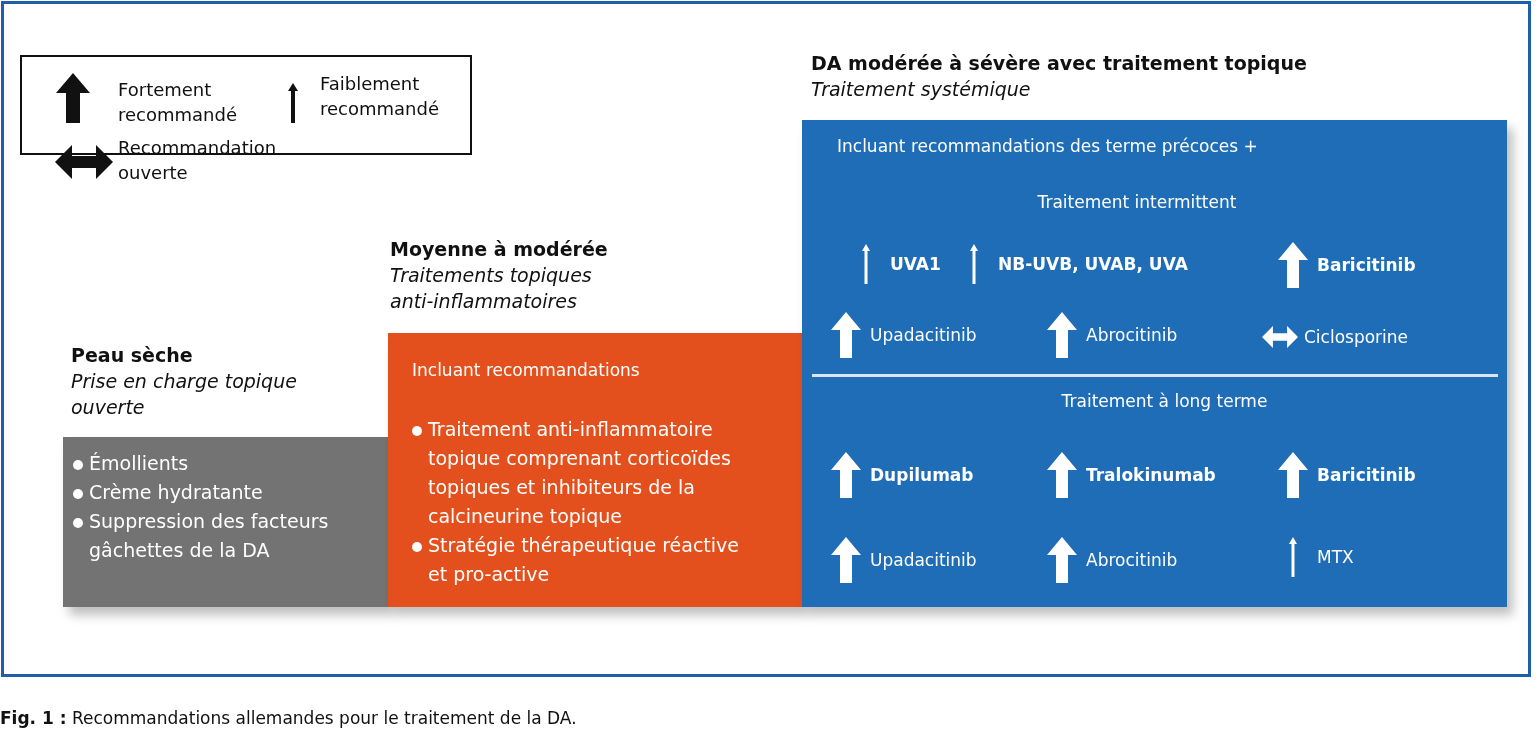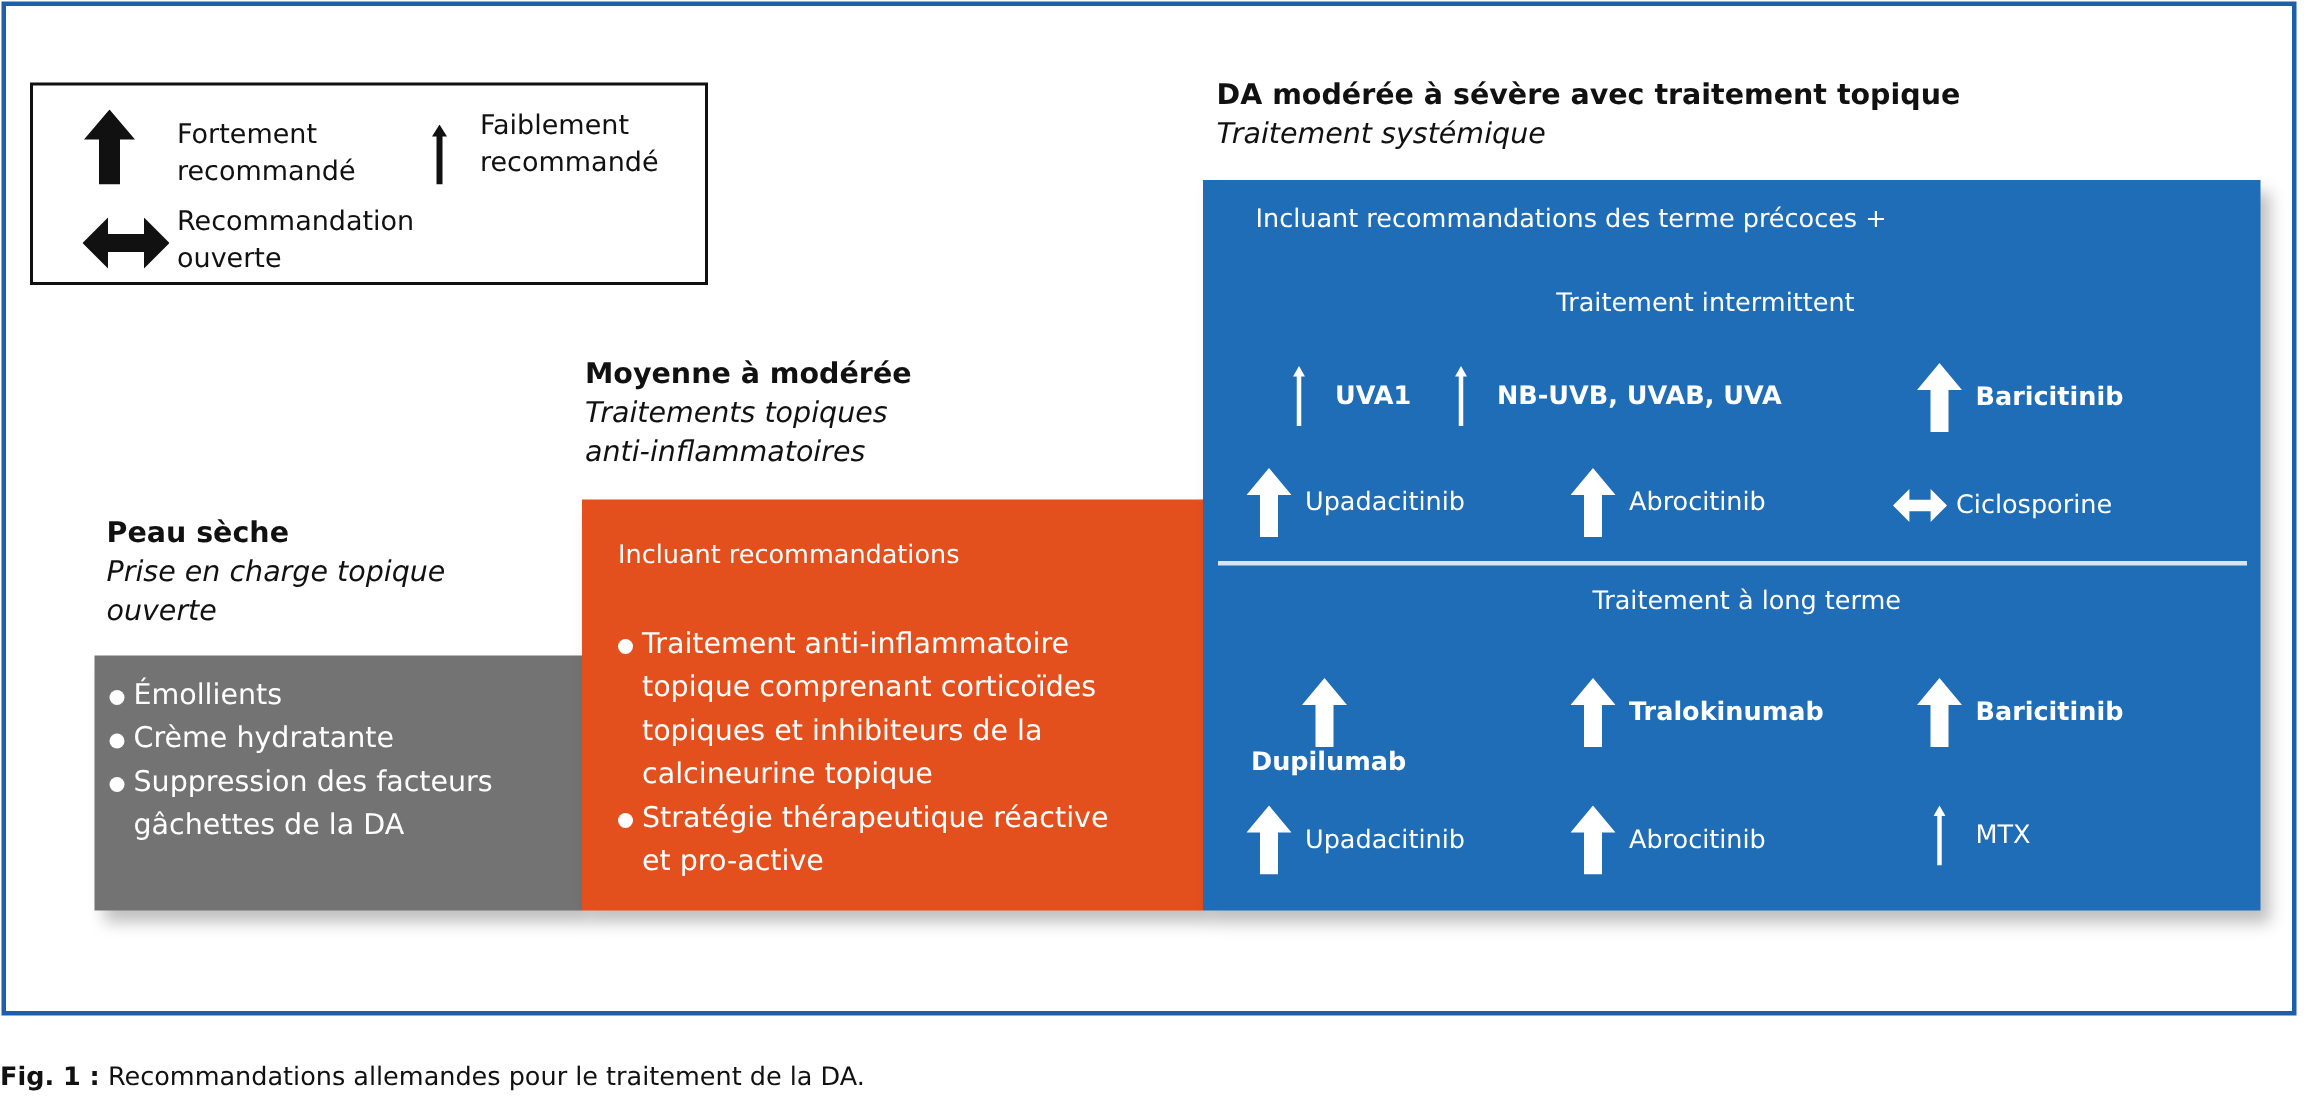--- a/index.html
+++ b/index.html
@@ -1,18 +1,18 @@
 <!DOCTYPE html>
 <html><head>
 <meta charset="utf-8">
 <style>
   html, body { margin:0; padding:0; background:#ffffff; }
   body { width:1536px; height:732px; position:relative; overflow:hidden; font-family:"DejaVu Sans", sans-serif; color:#111; }
   .frame { position:absolute; left:1px; top:1px; width:1530px; height:676px; border:3px solid #1f5ea8; box-sizing:border-box; }
-  .legend { position:absolute; left:20px; top:55px; width:452px; height:135px; border:2px solid #111; box-sizing:border-box; }
+  .legend { position:absolute; left:20px; top:55px; width:452px; height:100px; border:2px solid #111; box-sizing:border-box; }
   .legend .txt { position:absolute; font-size:18px; line-height:25px; color:#111; }
   .abs { position:absolute; }
   .heading { font-size:19px; line-height:26px; }
   .heading .b { font-weight:bold; display:block; }
   .heading .n { display:block;font-style:italic; }
   .box { position:absolute; box-shadow: 6px 8px 10px rgba(0,0,0,0.25); }
   .gray { left:63px; top:437px; width:325px; height:170px; background:#737373; }
   .orange { left:388px; top:333px; width:414px; height:274px; background:#e4501d; }
   .blue { left:802px; top:120px; width:705px; height:487px; background:#1f6db7; }
   .white { color:#fff; }
@@ -147,21 +147,21 @@
         </svg>
       </span>
       <span class="lbl">Ciclosporine</span>
     </div>
   </div>
 
 <div class="divider"></div>
 <div class="abs white" style="left:802px;width:725px;top:391px;font-size:17px;text-align:center">Traitement à long terme</div>
 
 <div id="longterm-drugs">
-    <div class="drug" style="left: 828px; top: 452px; flex-direction: column;">
+    <div class="drug" style="left: 828px; top: 452px;">
       <span style="display: inline-flex; width: 36px; justify-content: center;">
         <svg width="30" height="46" viewBox="0 0 30 46">
           <polygon points="15,0 30,18 21,18 21,46 9,46 9,18 0,18" fill="#fff"></polygon>
         </svg>
       </span>
       <span class="lbl bold">Dupilumab</span>
     </div>
     <div class="drug" style="left: 1044px; top: 452px;">
       <span style="display: inline-flex; width: 36px; justify-content: center;">
         <svg width="30" height="46" viewBox="0 0 30 46">

